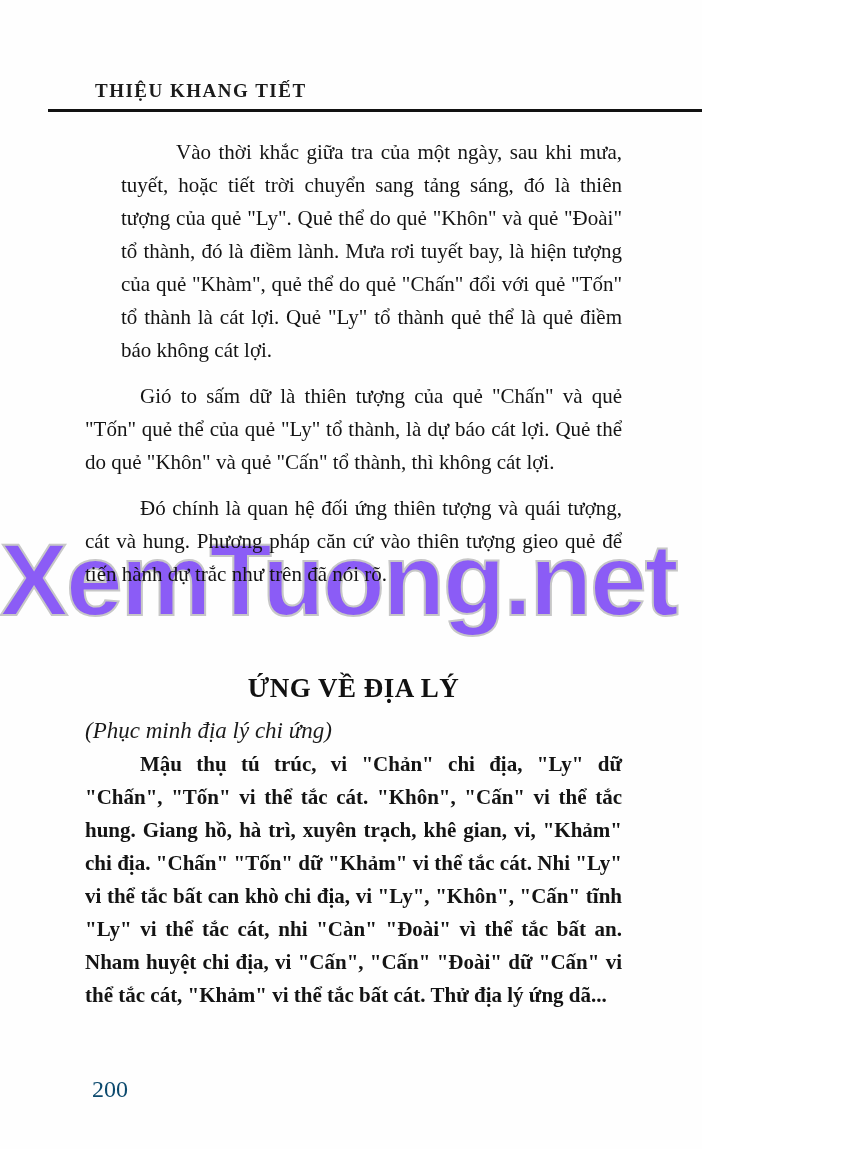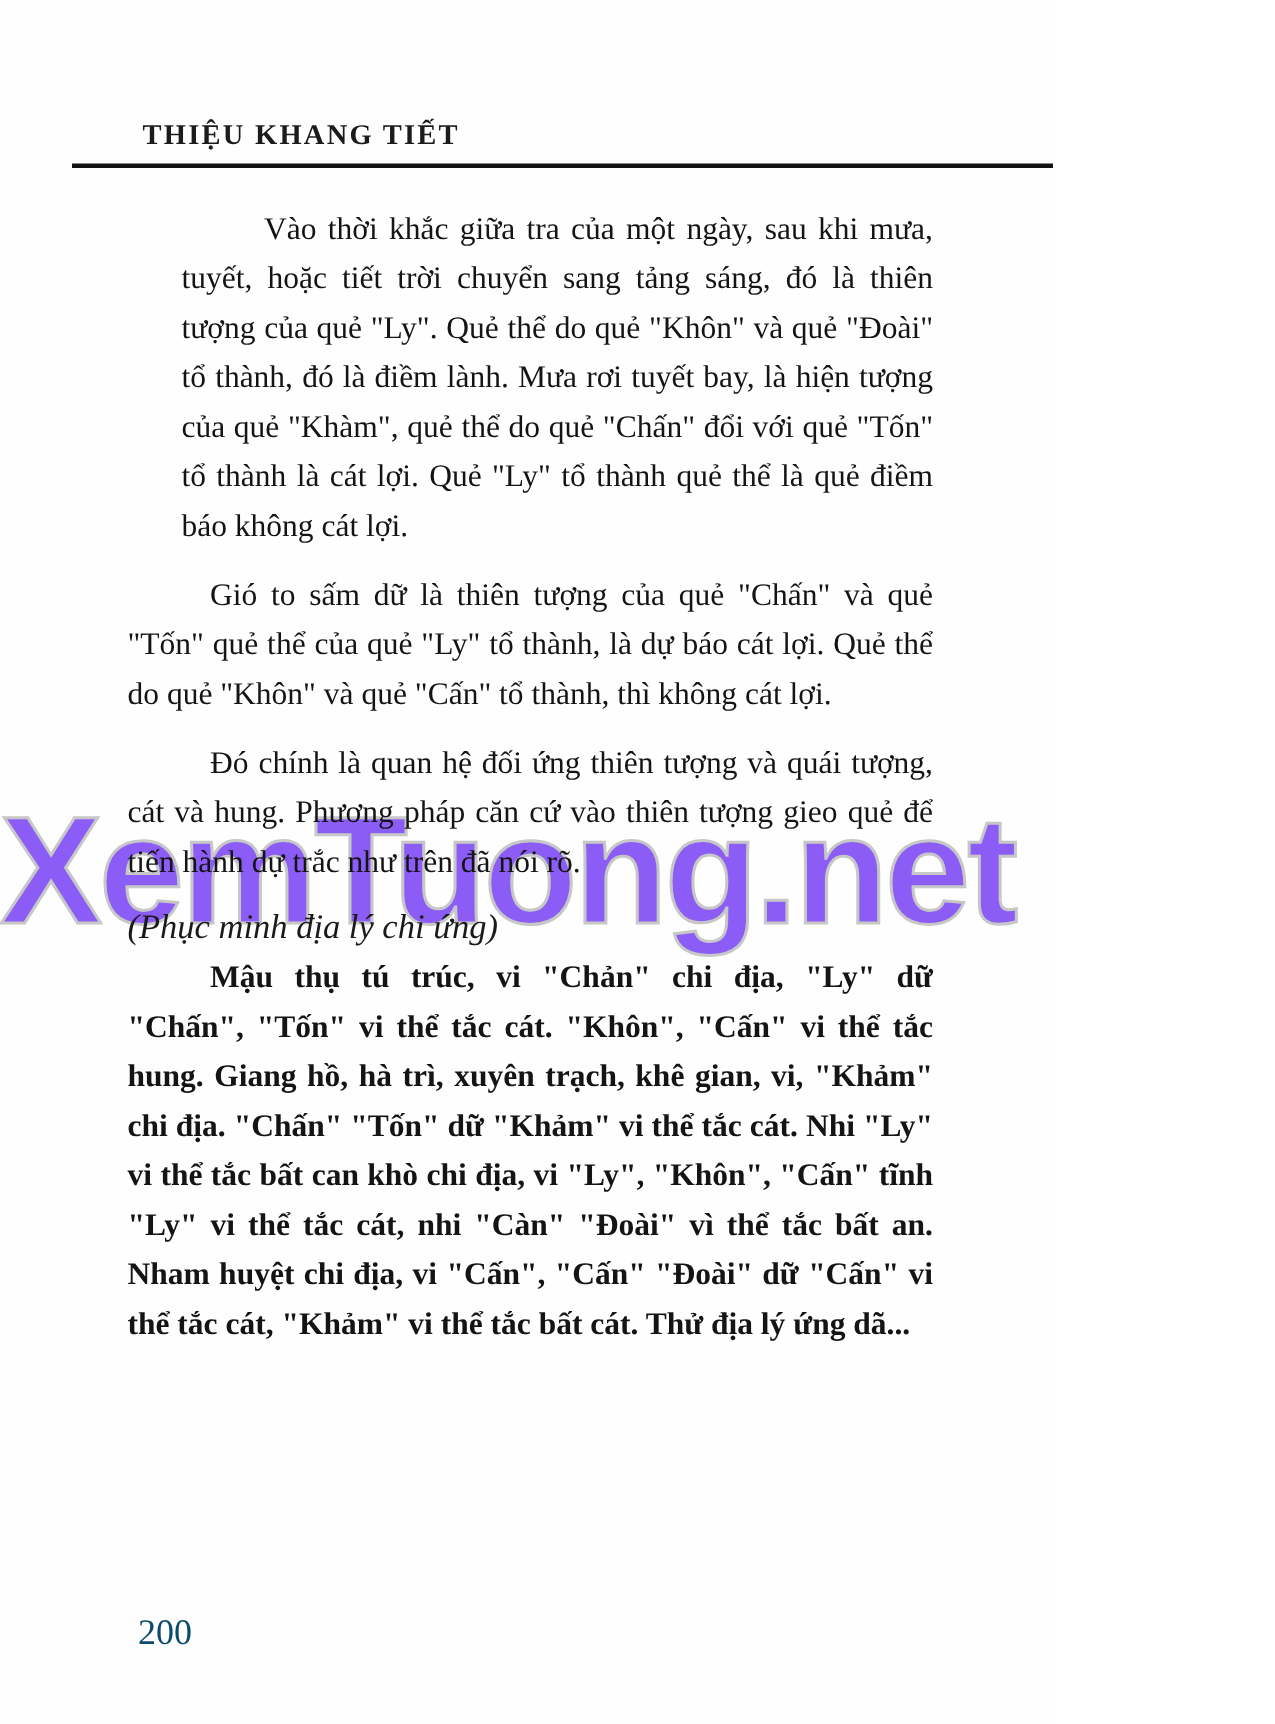--- a/index.html
+++ b/index.html
@@ -130,20 +130,21 @@
   <div class="running-header">THIỆU KHANG TIẾT</div>
   <div class="header-rule"></div>
 
   <div class="watermark">XemTuong.net</div>
 
   <div class="body-text">
     <p class="para first">Vào thời khắc giữa tra của một ngày, sau khi mưa, tuyết, hoặc tiết trời chuyển sang tảng sáng, đó là thiên tượng của quẻ "Ly". Quẻ thể do quẻ "Khôn" và quẻ "Đoài" tổ thành, đó là điềm lành. Mưa rơi tuyết bay, là hiện tượng của quẻ "Khàm", quẻ thể do quẻ "Chấn" đổi với quẻ "Tốn" tổ thành là cát lợi. Quẻ "Ly" tổ thành quẻ thể là quẻ điềm báo không cát lợi.</p>
     <p class="para">Gió to sấm dữ là thiên tượng của quẻ "Chấn" và quẻ "Tốn" quẻ thể của quẻ "Ly" tổ thành, là dự báo cát lợi. Quẻ thể do quẻ "Khôn" và quẻ "Cấn" tổ thành, thì không cát lợi.</p>
     <p class="para">Đó chính là quan hệ đối ứng thiên tượng và quái tượng, cát và hung. Phương pháp căn cứ vào thiên tượng gieo quẻ để tiến hành dự trắc như trên đã nói rõ.</p>
 
+    <h2 class="section-title">ỨNG VỀ ĐỊA LÝ</h2>
     <div class="section-subtitle">(Phục minh địa lý chi ứng)</div>
 
     <p class="para nguyen-van">Mậu thụ tú trúc, vi "Chản" chi địa, "Ly" dữ "Chấn", "Tốn" vi thể tắc cát. "Khôn", "Cấn" vi thể tắc hung. Giang hồ, hà trì, xuyên trạch, khê gian, vi, "Khảm" chi địa. "Chấn" "Tốn" dữ "Khảm" vi thể tắc cát. Nhi "Ly" vi thể tắc bất can khò chi địa, vi "Ly", "Khôn", "Cấn" tĩnh "Ly" vi thể tắc cát, nhi "Càn" "Đoài" vì thể tắc bất an. Nham huyệt chi địa, vi "Cấn", "Cấn" "Đoài" dữ "Cấn" vi thể tắc cát, "Khảm" vi thể tắc bất cát. Thử địa lý ứng dã...</p>
   </div>
 
   <div class="ink-speck"></div>
 
   <div class="page-number">200</div>
 
 

